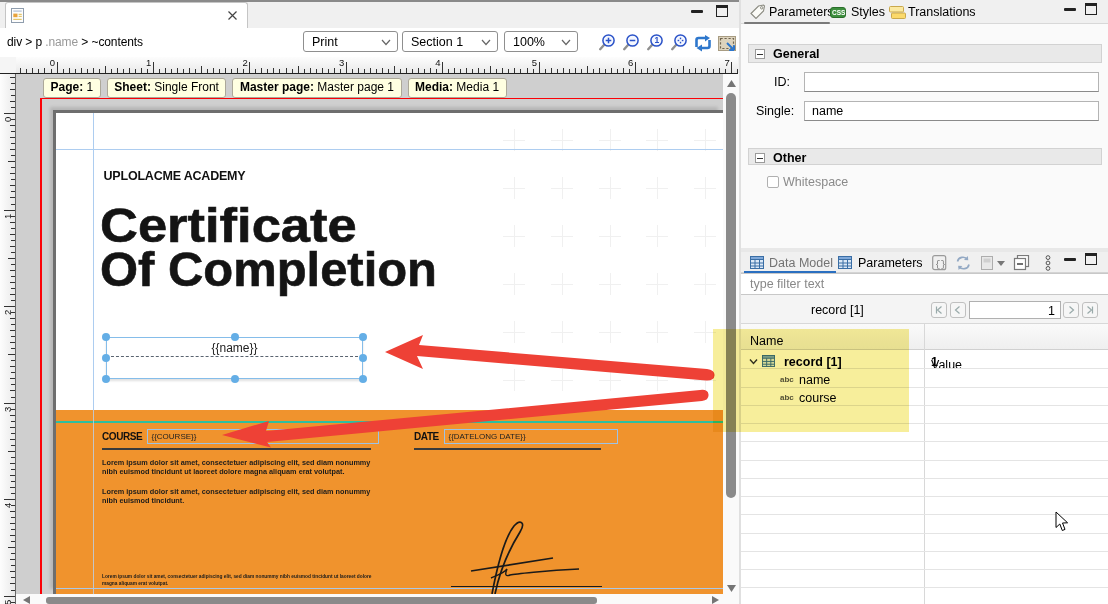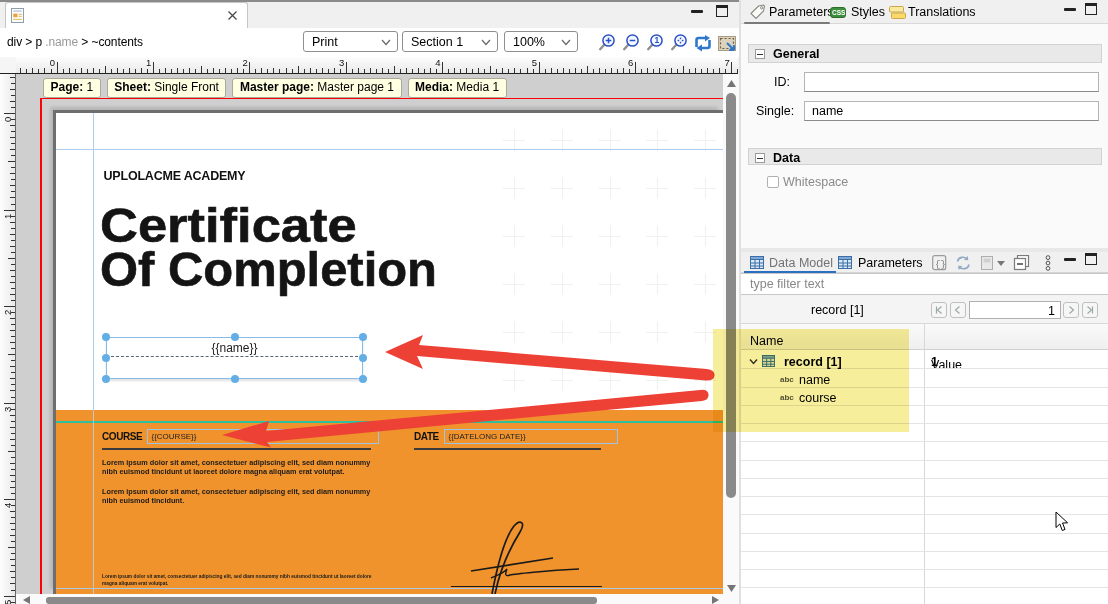--- a/index.html
+++ b/index.html
@@ -509,21 +509,21 @@
     <div class="abs" style="left:21px;top:75px;width:28px;text-align:right;font-size:12.5px;color:#000;">ID:</div>
     <div class="abs" style="left:63px;top:72px;width:295px;height:20px;background:#fff;border:1px solid #b4b4b4;border-bottom-color:#8a8a8a;"></div>
     <div class="abs" style="left:15px;top:104px;width:34px;text-align:right;font-size:12.5px;color:#000;">Single:</div>
     <div class="abs" style="left:63px;top:101px;width:295px;height:20px;background:#fff;border:1px solid #b4b4b4;border-bottom-color:#8a8a8a;">
       <div class="abs" style="left:7px;top:2px;font-size:12.5px;color:#000;">name</div>
     </div>
 
     <div class="abs" style="left:7px;top:148px;width:354px;height:17px;background:#e9e9e9;border:1px solid #d2d2d2;"></div>
     <div class="abs" style="left:14px;top:153px;width:10px;height:10px;background:#fff;border:1px solid #9a9a9a;"></div>
     <div class="abs" style="left:16px;top:157.5px;width:6px;height:1px;background:#333;"></div>
-    <div class="abs" style="left:32px;top:151px;font-size:12.5px;font-weight:bold;color:#000;">Data</div>
+    <div class="abs" style="left:32px;top:151px;font-size:12.5px;font-weight:bold;color:#000;">Other</div>
 
     <div class="abs" style="left:26px;top:176px;width:12px;height:12px;background:#fff;border:1px solid #b0b0b0;border-radius:2px;"></div>
     <div class="abs" style="left:42px;top:175px;font-size:12.5px;color:#8a8a8a;">Whitespace</div>
 
     <div class="abs" style="left:0;top:248px;width:367px;height:4px;background:#e8e8e8;"></div>
     <div class="abs" style="left:0;top:252px;width:367px;height:21px;background:#f0f0f0;border-bottom:1px solid #d4d4d4;"></div>
     <svg class="abs" style="left:9px;top:256px;" width="14" height="13" viewBox="0 0 14 13">
       <rect x="0.5" y="0.5" width="13" height="12" fill="#dce9f7" stroke="#3a6ea5"></rect>
       <rect x="0.5" y="0.5" width="13" height="3" fill="#7fa8d9" stroke="#3a6ea5"></rect>
       <line x1="5" y1="3.5" x2="5" y2="12.5" stroke="#3a6ea5"></line>

